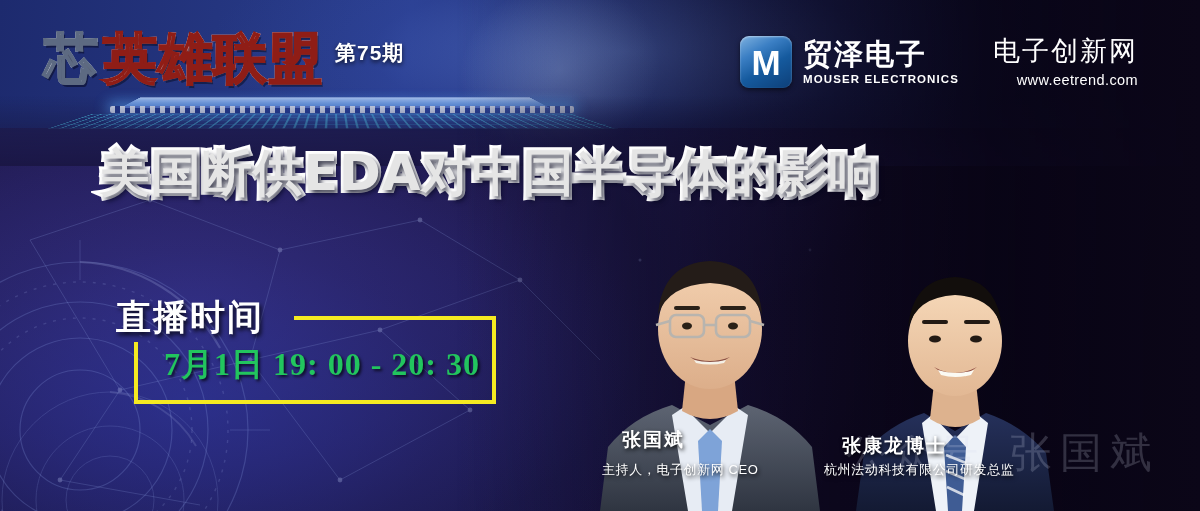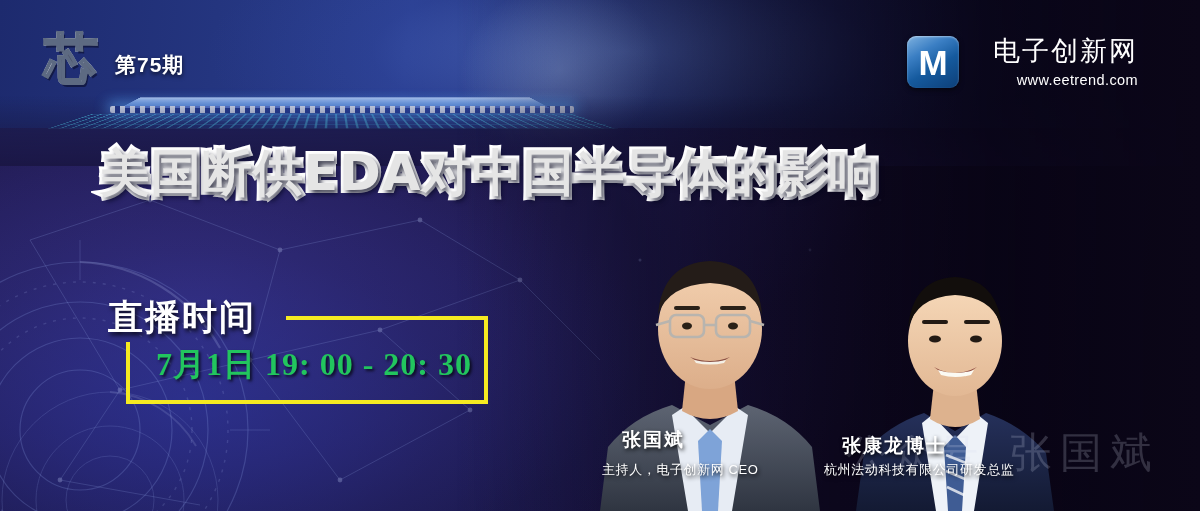--- a/index.html
+++ b/index.html
@@ -92,21 +92,21 @@
     text-shadow:2px 3px 0 rgba(10,14,40,.6);
     padding-right:4px;
   }
   .logo-main{
     background:linear-gradient(180deg,#fff2f2 0%,#ffdede 20%,#ff5a4a 46%,#d92a20 58%,#f3f6fb 62%,#b9c3d6 100%);
     -webkit-background-clip:text;background-clip:text;color:transparent;
     -webkit-text-stroke:2px #8f1d16;
     text-shadow:2px 3px 0 rgba(10,14,40,.55);
   }
   .logo-issue{
-    font-size:21px;color:#ffffff;font-weight:bold;margin-left:12px;margin-bottom:7px;
+    font-size:21px;color:#ffffff;font-weight:bold;margin-left:12px;margin-bottom:19px;
     text-shadow:0 2px 4px rgba(0,0,0,.7);letter-spacing:1px;
   }
 
   
   .brands{position:absolute;right:62px;top:36px;display:flex;align-items:center;gap:34px;}
   .mouser{display:flex;align-items:center;gap:11px;}
   .mouser-mark{
     width:52px;height:52px;border-radius:9px;
     background:linear-gradient(150deg,#7fb2e0 0%,#3b7fc4 30%,#155a9e 58%,#0d3f78 100%);
     box-shadow:inset 0 1px 2px rgba(255,255,255,.45), 0 2px 5px rgba(0,0,0,.55);
@@ -130,21 +130,21 @@
     letter-spacing:1px;
     color:#e5e5e5;
     -webkit-text-stroke:6px #ffffff;
     paint-order:stroke fill;
     text-shadow:3px 4px 5px rgba(4,6,28,.75);
     white-space:nowrap;
   }
   .title-line.l2{margin-left:-2px;}
 
   
-  .live{position:absolute;left:108px;top:296px;width:400px;height:112px;}
+  .live{position:absolute;left:116px;top:296px;width:400px;height:112px;}
   .live-label{
     position:absolute;left:0;top:0;
     font-family:"DejaVu Sans","Liberation Sans",sans-serif;
     font-weight:bold;font-size:35px;line-height:42px;color:#ffffff;
     letter-spacing:2px;
     text-shadow:2px 3px 4px rgba(0,0,0,.8);
     z-index:3;
   }
   .frame-top{position:absolute;left:178px;top:20px;width:202px;height:4px;background:#f5ea21;}
   .frame-right{position:absolute;left:376px;top:20px;width:4px;height:88px;background:#f5ea21;}
@@ -272,26 +272,31 @@
   <div class="circuit">
     <div class="plate"></div>
     <div class="grid"></div>
     <div class="glowrow"></div>
   </div>
   <div class="top-band-fade"></div>
   <div class="bg-right-fade"></div>
 
   <div class="logo-lockup">
     <span class="logo-xin">芯</span>
+    <span class="logo-main">英雄联盟</span>
     <span class="logo-issue">第75期</span>
   </div>
 
   <div class="brands">
     <div class="mouser">
       <div class="mouser-mark">M</div>
+      <div class="mouser-text">
+        <div class="cn">贸泽电子</div>
+        <div class="en">MOUSER ELECTRONICS</div>
+      </div>
     </div>
     <div class="eetrend">
       <div class="cn">电子创新网</div>
       <div class="url">www.eetrend.com</div>
     </div>
   </div>
 
   <div class="title">
     <div class="title-line l1">美国断供EDA对中国半导体的影响</div>
   </div>

